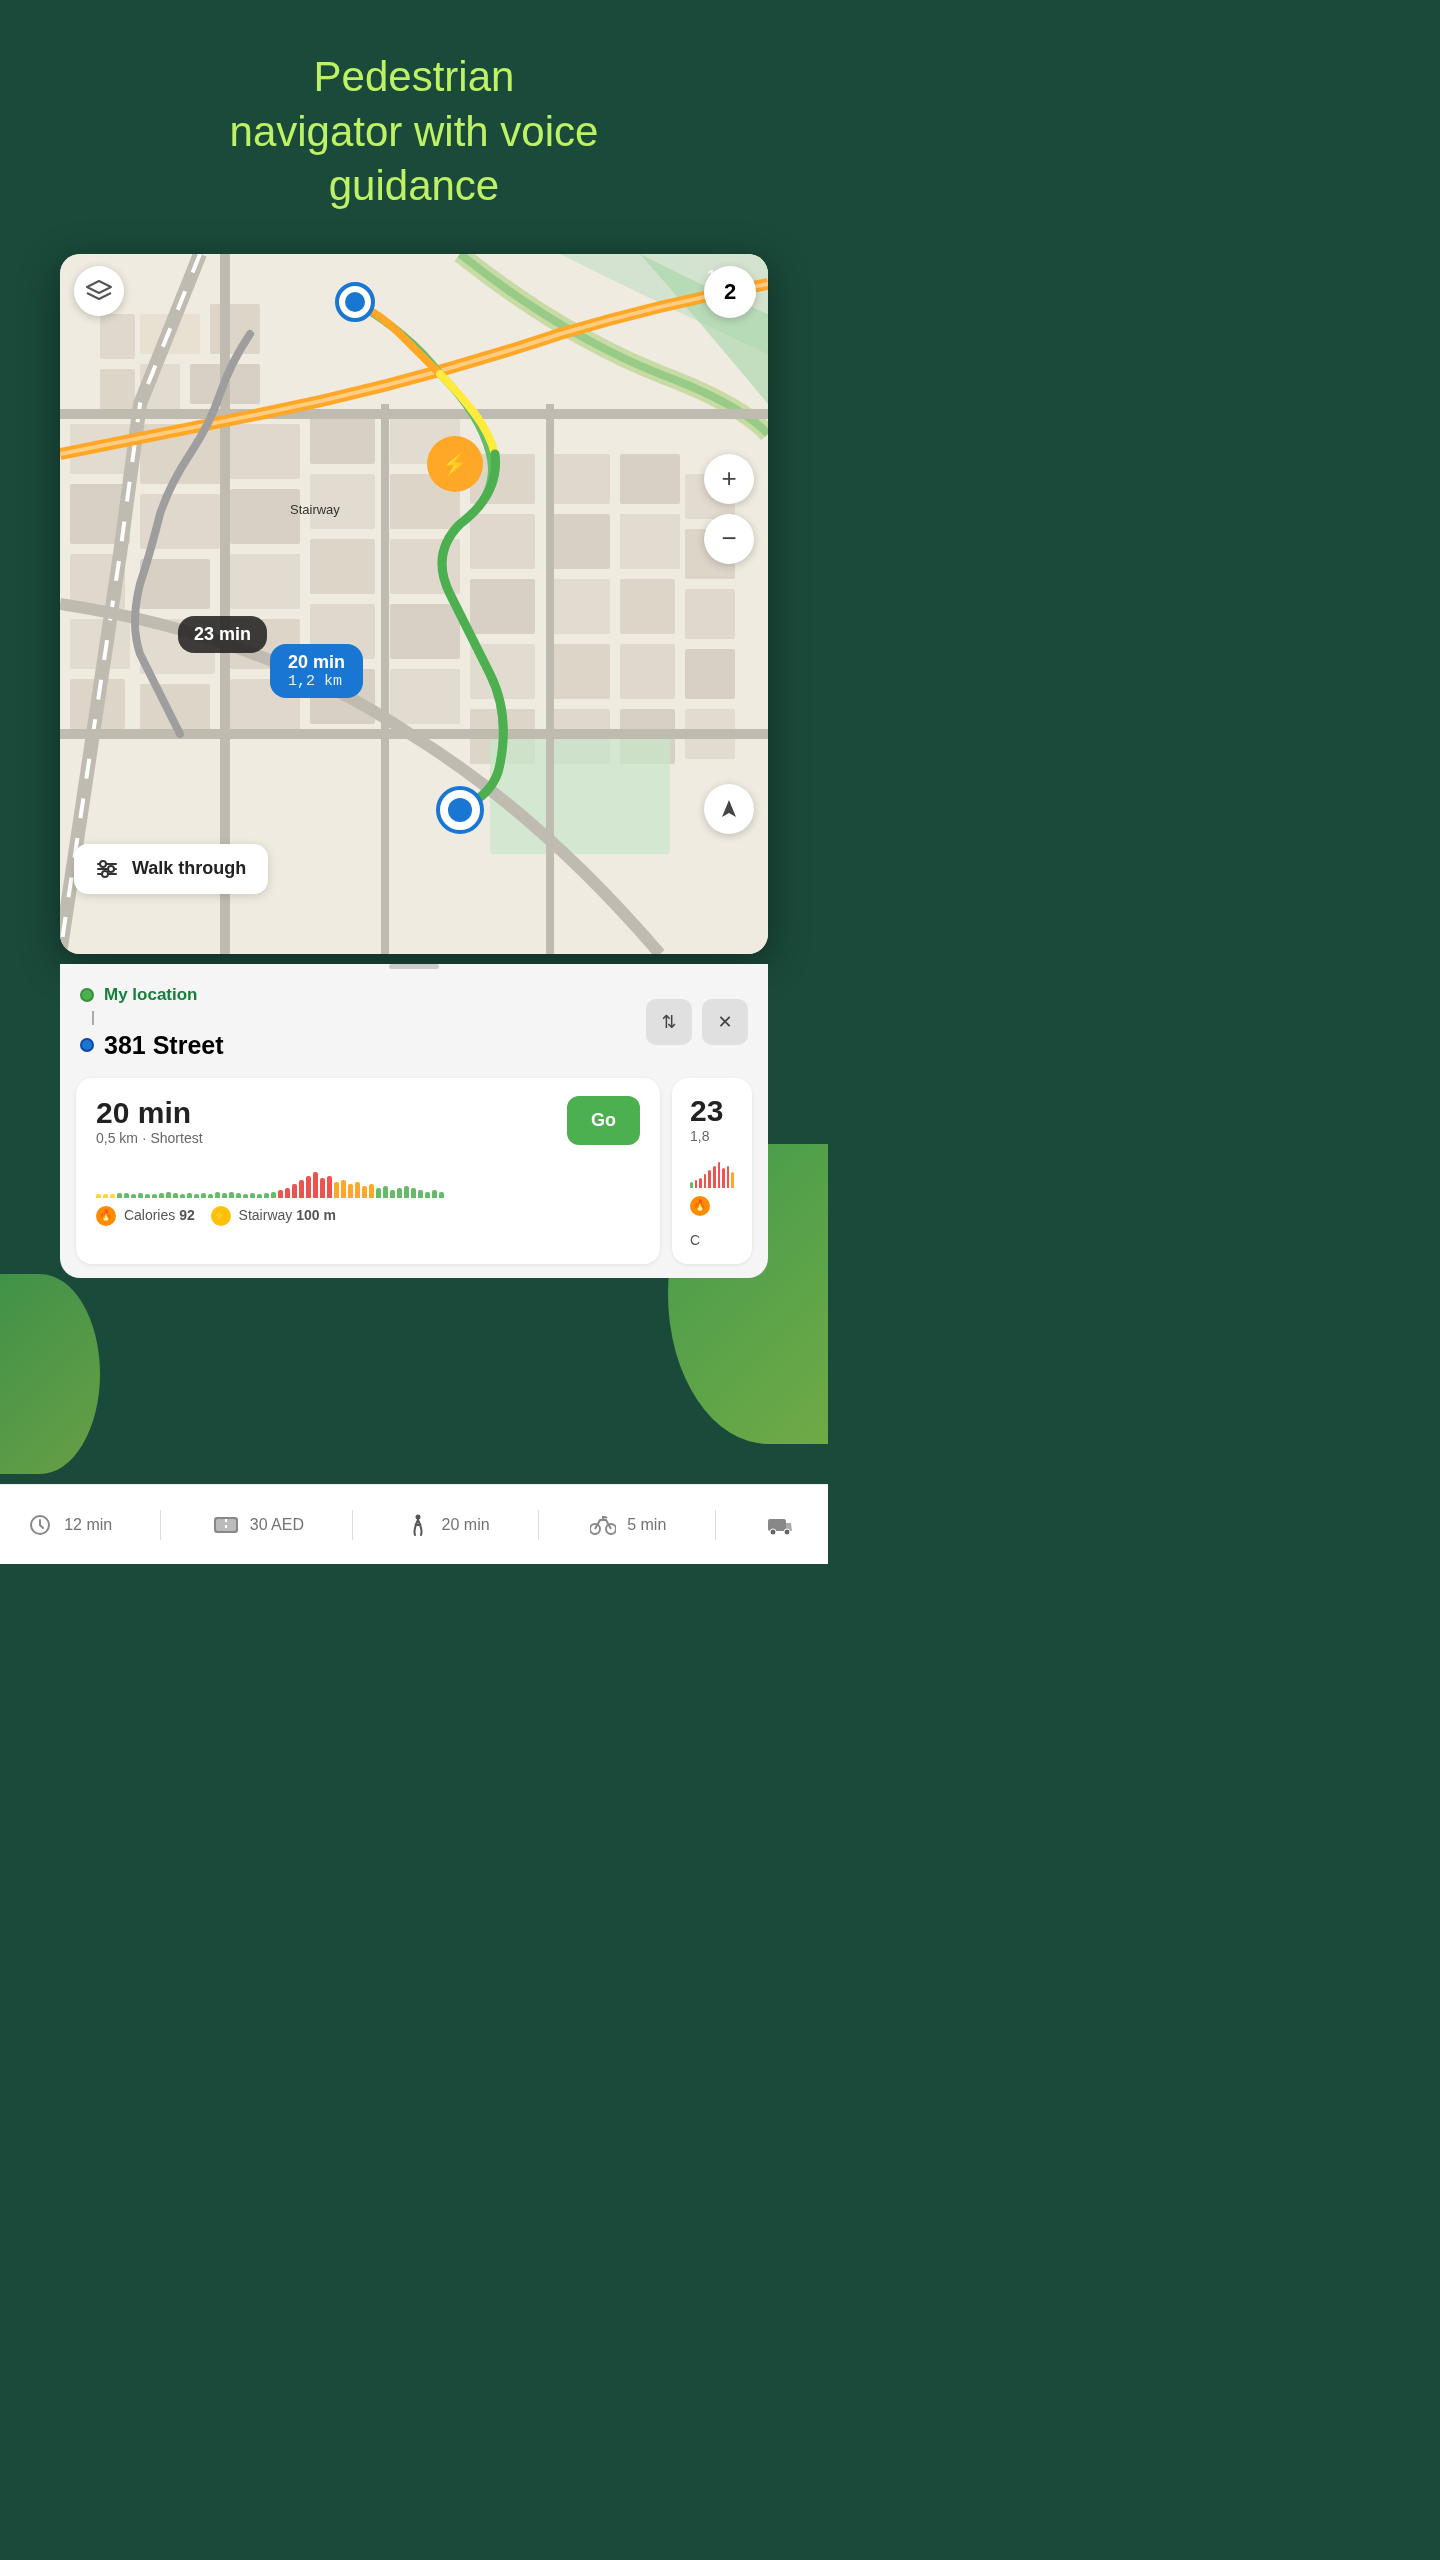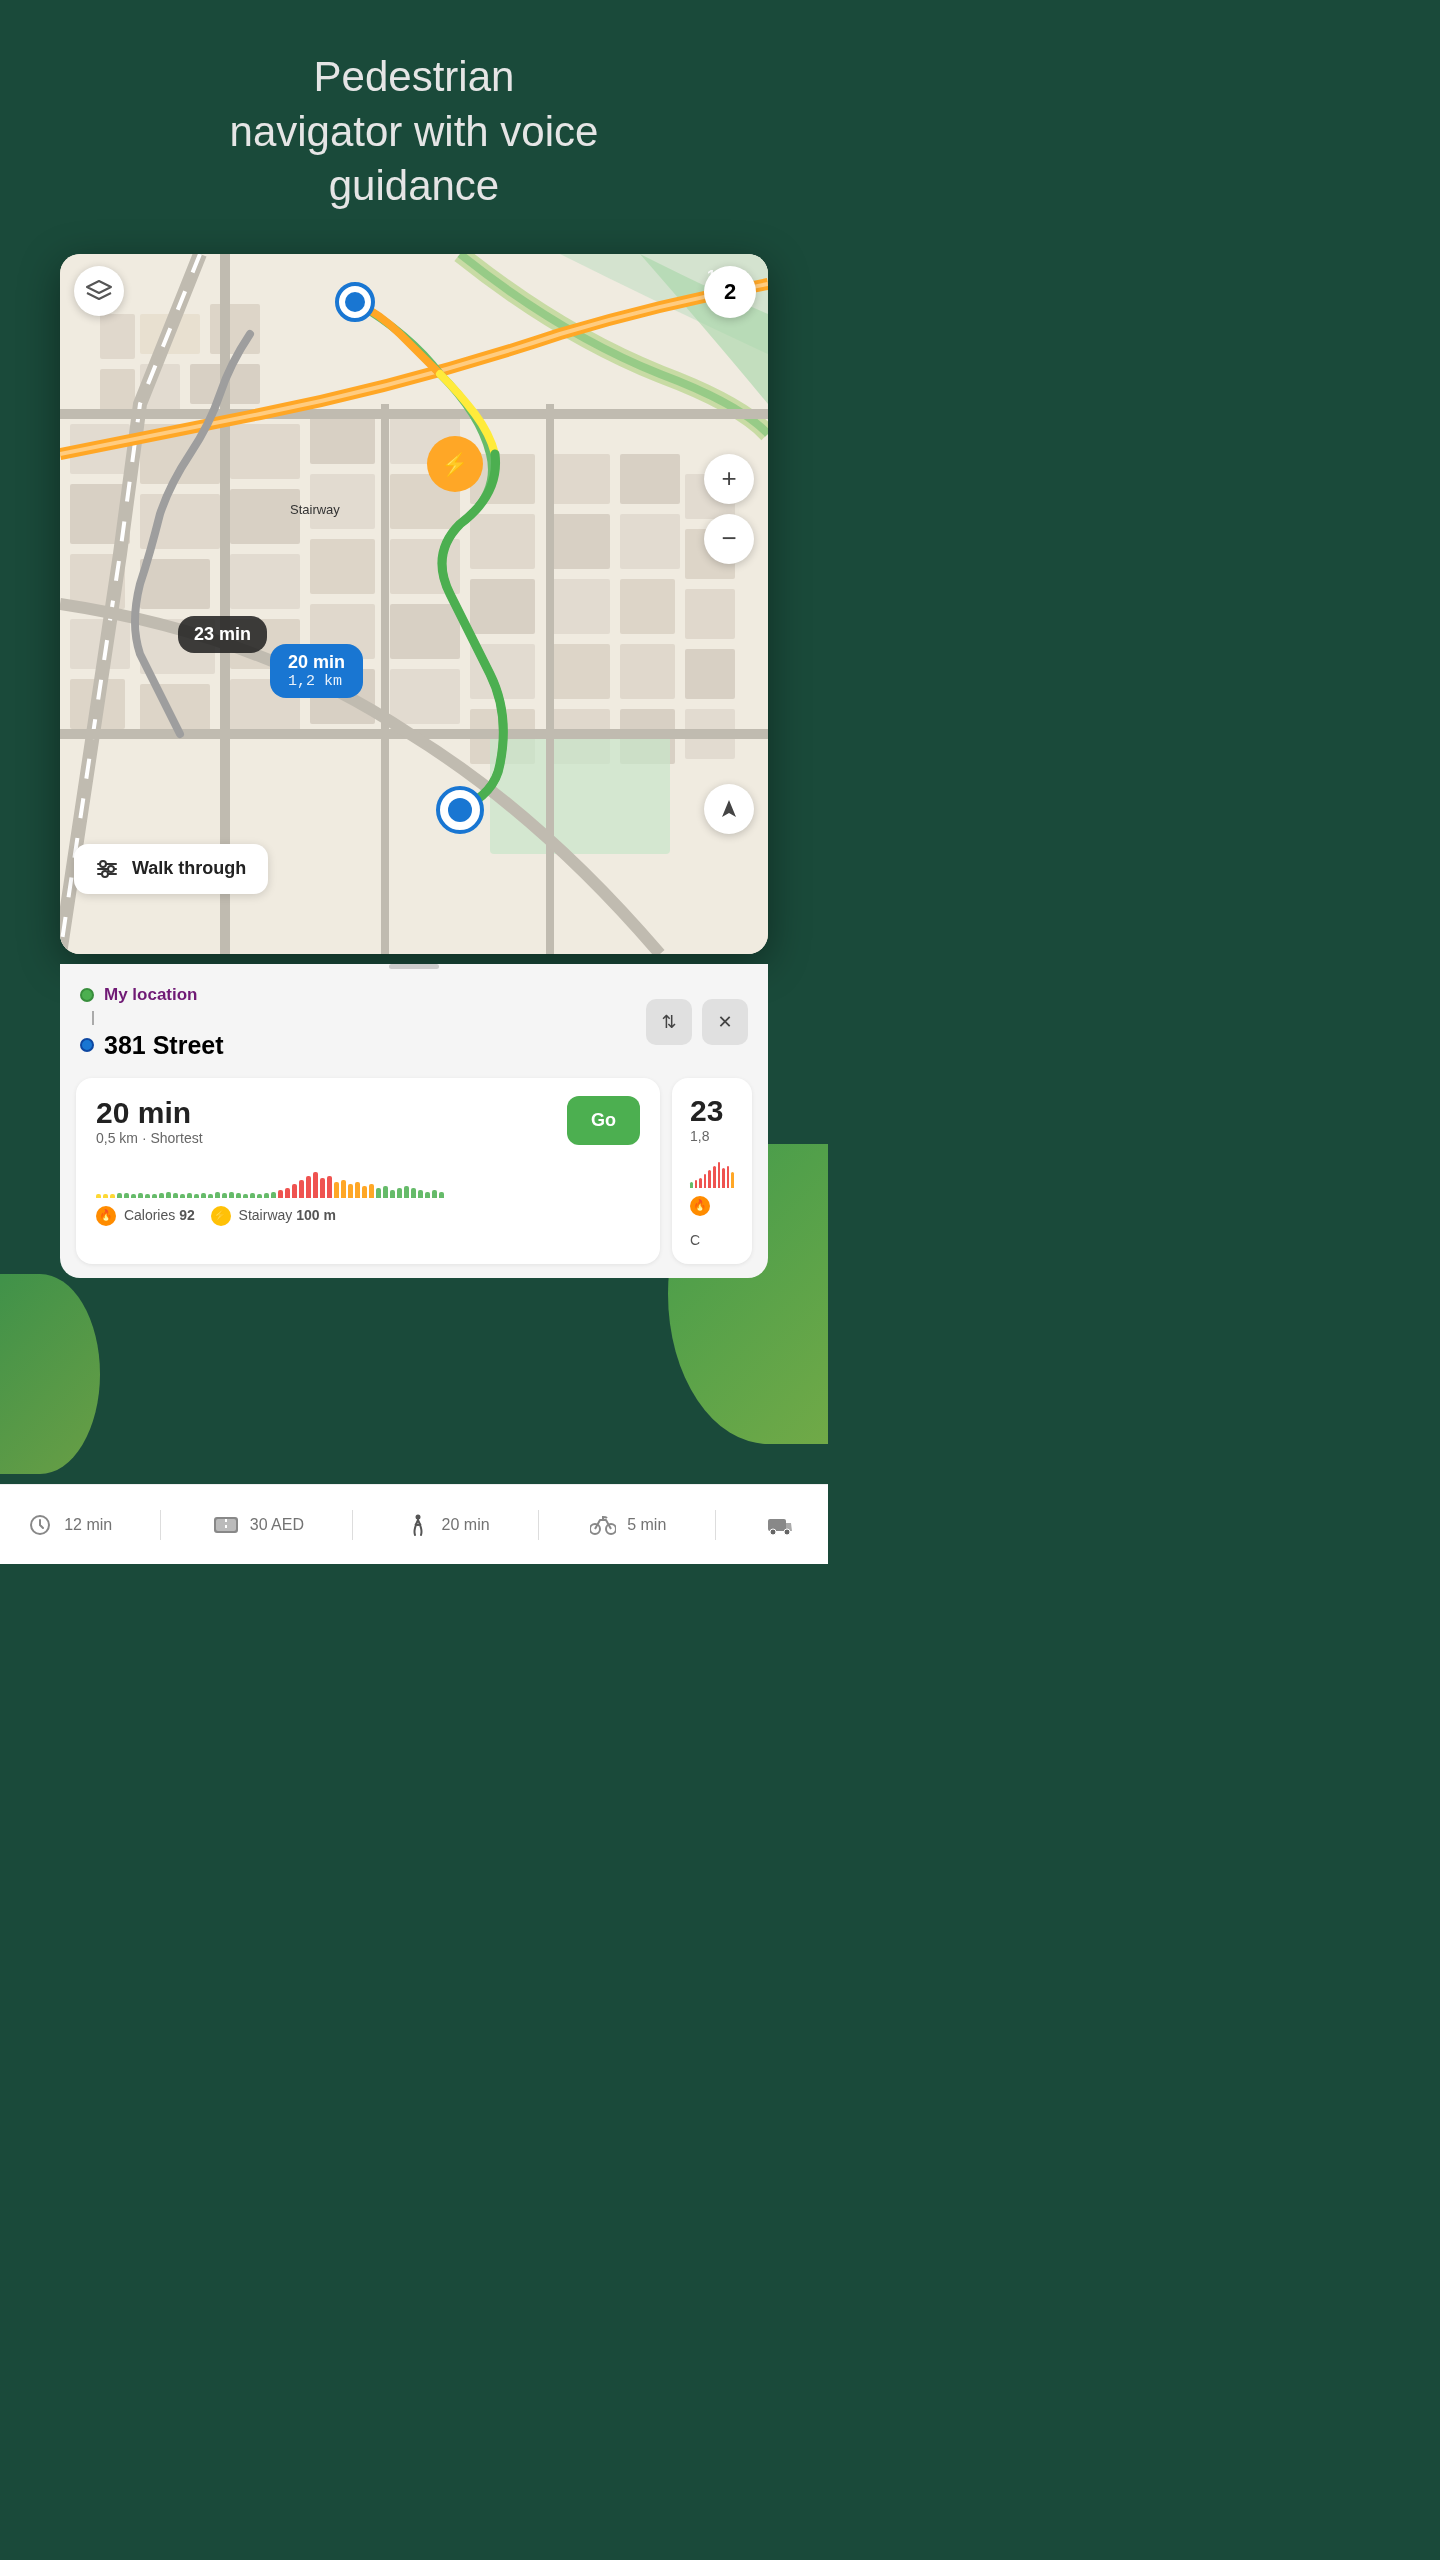--- a/index.html
+++ b/index.html
@@ -30,21 +30,21 @@
       width: 120px;
       height: 200px;
       background: linear-gradient(135deg, #4caf50, #8bc34a);
       border-radius: 0 50% 50% 0;
       opacity: 0.7;
     }
 
     
     .page-title {
       text-align: center;
-      color: #e5e5e5;
+      color: #bef264;
       font-size: 42px;
       font-weight: 400;
       line-height: 1.3;
       padding: 50px 80px 40px;
     }
 
     
     .map-card {
       margin: 0 60px;
       border-radius: 20px;
@@ -584,21 +584,21 @@
 
 </div>
 
 <div class="bottom-panel">
   <div class="panel-handle"></div>
 
   <div class="panel-location-row">
     <div class="location-info">
       <div class="loc-row">
         <div class="loc-dot-green"></div>
-        <span style="color:#701a75; font-weight:600;">My location</span>
+        <span style="color:#15803d; font-weight:600;">My location</span>
       </div>
       <div style="display:flex; margin-left:6px;">
         <div class="loc-line"></div>
       </div>
       <div class="loc-row">
         <div class="loc-dot-blue"></div>
         <span style="font-weight:700; font-size:25px;">381 Street</span>
       </div>
     </div>
     <div class="panel-action-btns">

